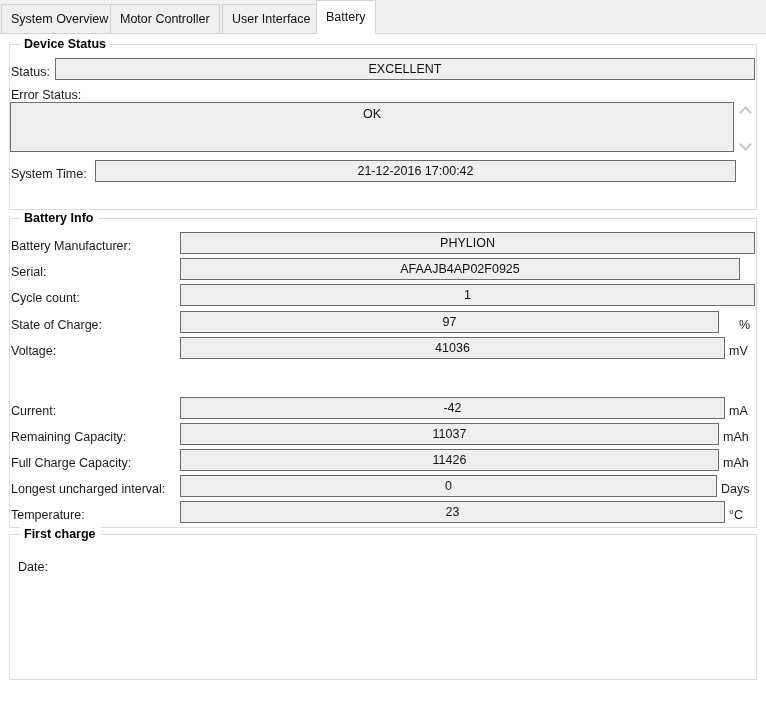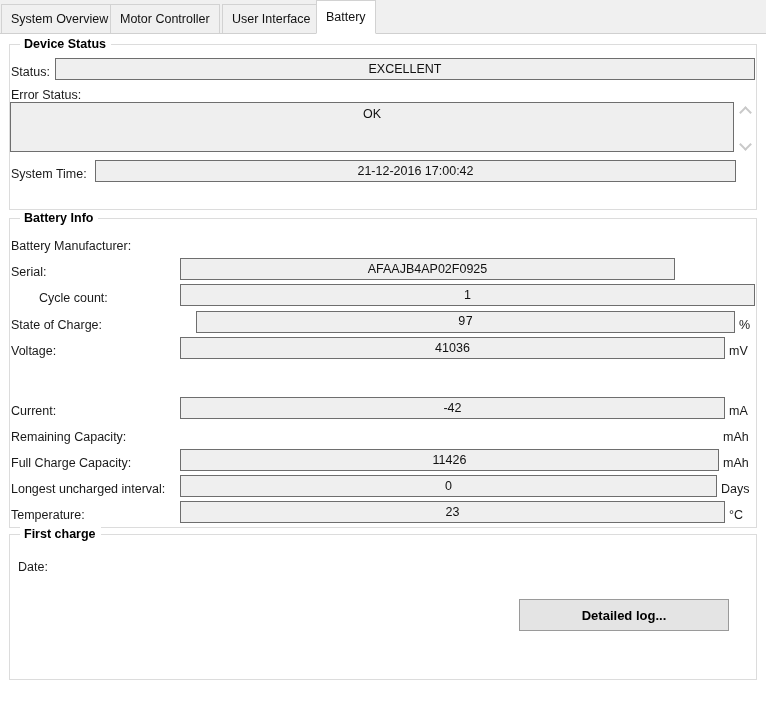--- a/index.html
+++ b/index.html
@@ -204,55 +204,56 @@
   </div>
 
   <div class="lbl" style="left:11px; top:133px;">System Time:</div>
   <div class="field" style="left:95px; top:126px; width:641px; height:22px;">21-12-2016 17:00:42</div>
 
   <div class="group" style="left:9px; top:184px; width:748px; height:310px;">
     <div class="group-title">Battery Info</div>
   </div>
 
   <div class="lbl" style="left:11px; top:205px;">Battery Manufacturer:</div>
+  <div class="field" style="left:180px; top:198px; width:575px; height:22px;">PHYLION</div>
 
   <div class="lbl" style="left:11px; top:231px;">Serial:</div>
-  <div class="field" style="left:180px; top:224px; width:495px; height:22px;">AFAAJB4AP02F0925</div>
-
-  <div class="lbl" style="left:11px; top:257px;padding-left:28px;">Cycle count:</div>
+  <div class="field" style="left:180px; top:224px; width:560px; height:22px;">AFAAJB4AP02F0925</div>
+
+  <div class="lbl" style="left:11px; top:257px;">Cycle count:</div>
   <div class="field" style="left:180px; top:250px; width:575px; height:22px;">1</div>
 
   <div class="lbl" style="left:11px; top:284px;">State of Charge:</div>
-  <div class="field" style="left:196px; top:277px; width:539px; height:22px;font-family:Liberation Mono, monospace;">97</div>
+  <div class="field" style="left:180px; top:277px; width:539px; height:22px;">97</div>
   <div class="unit" style="left:739px; top:284px;">%</div>
 
   <div class="lbl" style="left:11px; top:310px;">Voltage:</div>
   <div class="field" style="left:180px; top:303px; width:545px; height:22px;">41036</div>
   <div class="unit" style="left:729px; top:310px;">mV</div>
 
   <div class="lbl" style="left:11px; top:370px;">Current:</div>
   <div class="field" style="left:180px; top:363px; width:545px; height:22px;">-42</div>
   <div class="unit" style="left:729px; top:370px;">mA</div>
 
   <div class="lbl" style="left:11px; top:396px;">Remaining Capacity:</div>
+  <div class="field" style="left:180px; top:389px; width:539px; height:22px;">11037</div>
   <div class="unit" style="left:723px; top:396px;">mAh</div>
 
   <div class="lbl" style="left:11px; top:422px;">Full Charge Capacity:</div>
   <div class="field" style="left:180px; top:415px; width:539px; height:22px;">11426</div>
   <div class="unit" style="left:723px; top:422px;">mAh</div>
 
   <div class="lbl" style="left:11px; top:448px;">Longest uncharged interval:</div>
   <div class="field" style="left:180px; top:441px; width:537px; height:22px;">0</div>
   <div class="unit" style="left:721px; top:448px;">Days</div>
 
   <div class="lbl" style="left:11px; top:474px;">Temperature:</div>
   <div class="field" style="left:180px; top:467px; width:545px; height:22px;">23</div>
   <div class="unit" style="left:729px; top:474px;">°C</div>
 
   <div class="group" style="left:9px; top:500px; width:748px; height:146px;">
     <div class="group-title">First charge</div>
   </div>
 
   <div class="lbl" style="left:18px; top:526px;">Date:</div>
 
-  <div class="button" style="left:519px; top:565px; width:210px; height:32px;">Detailed log...</div>
 
 </div>
 
 </body></html>

